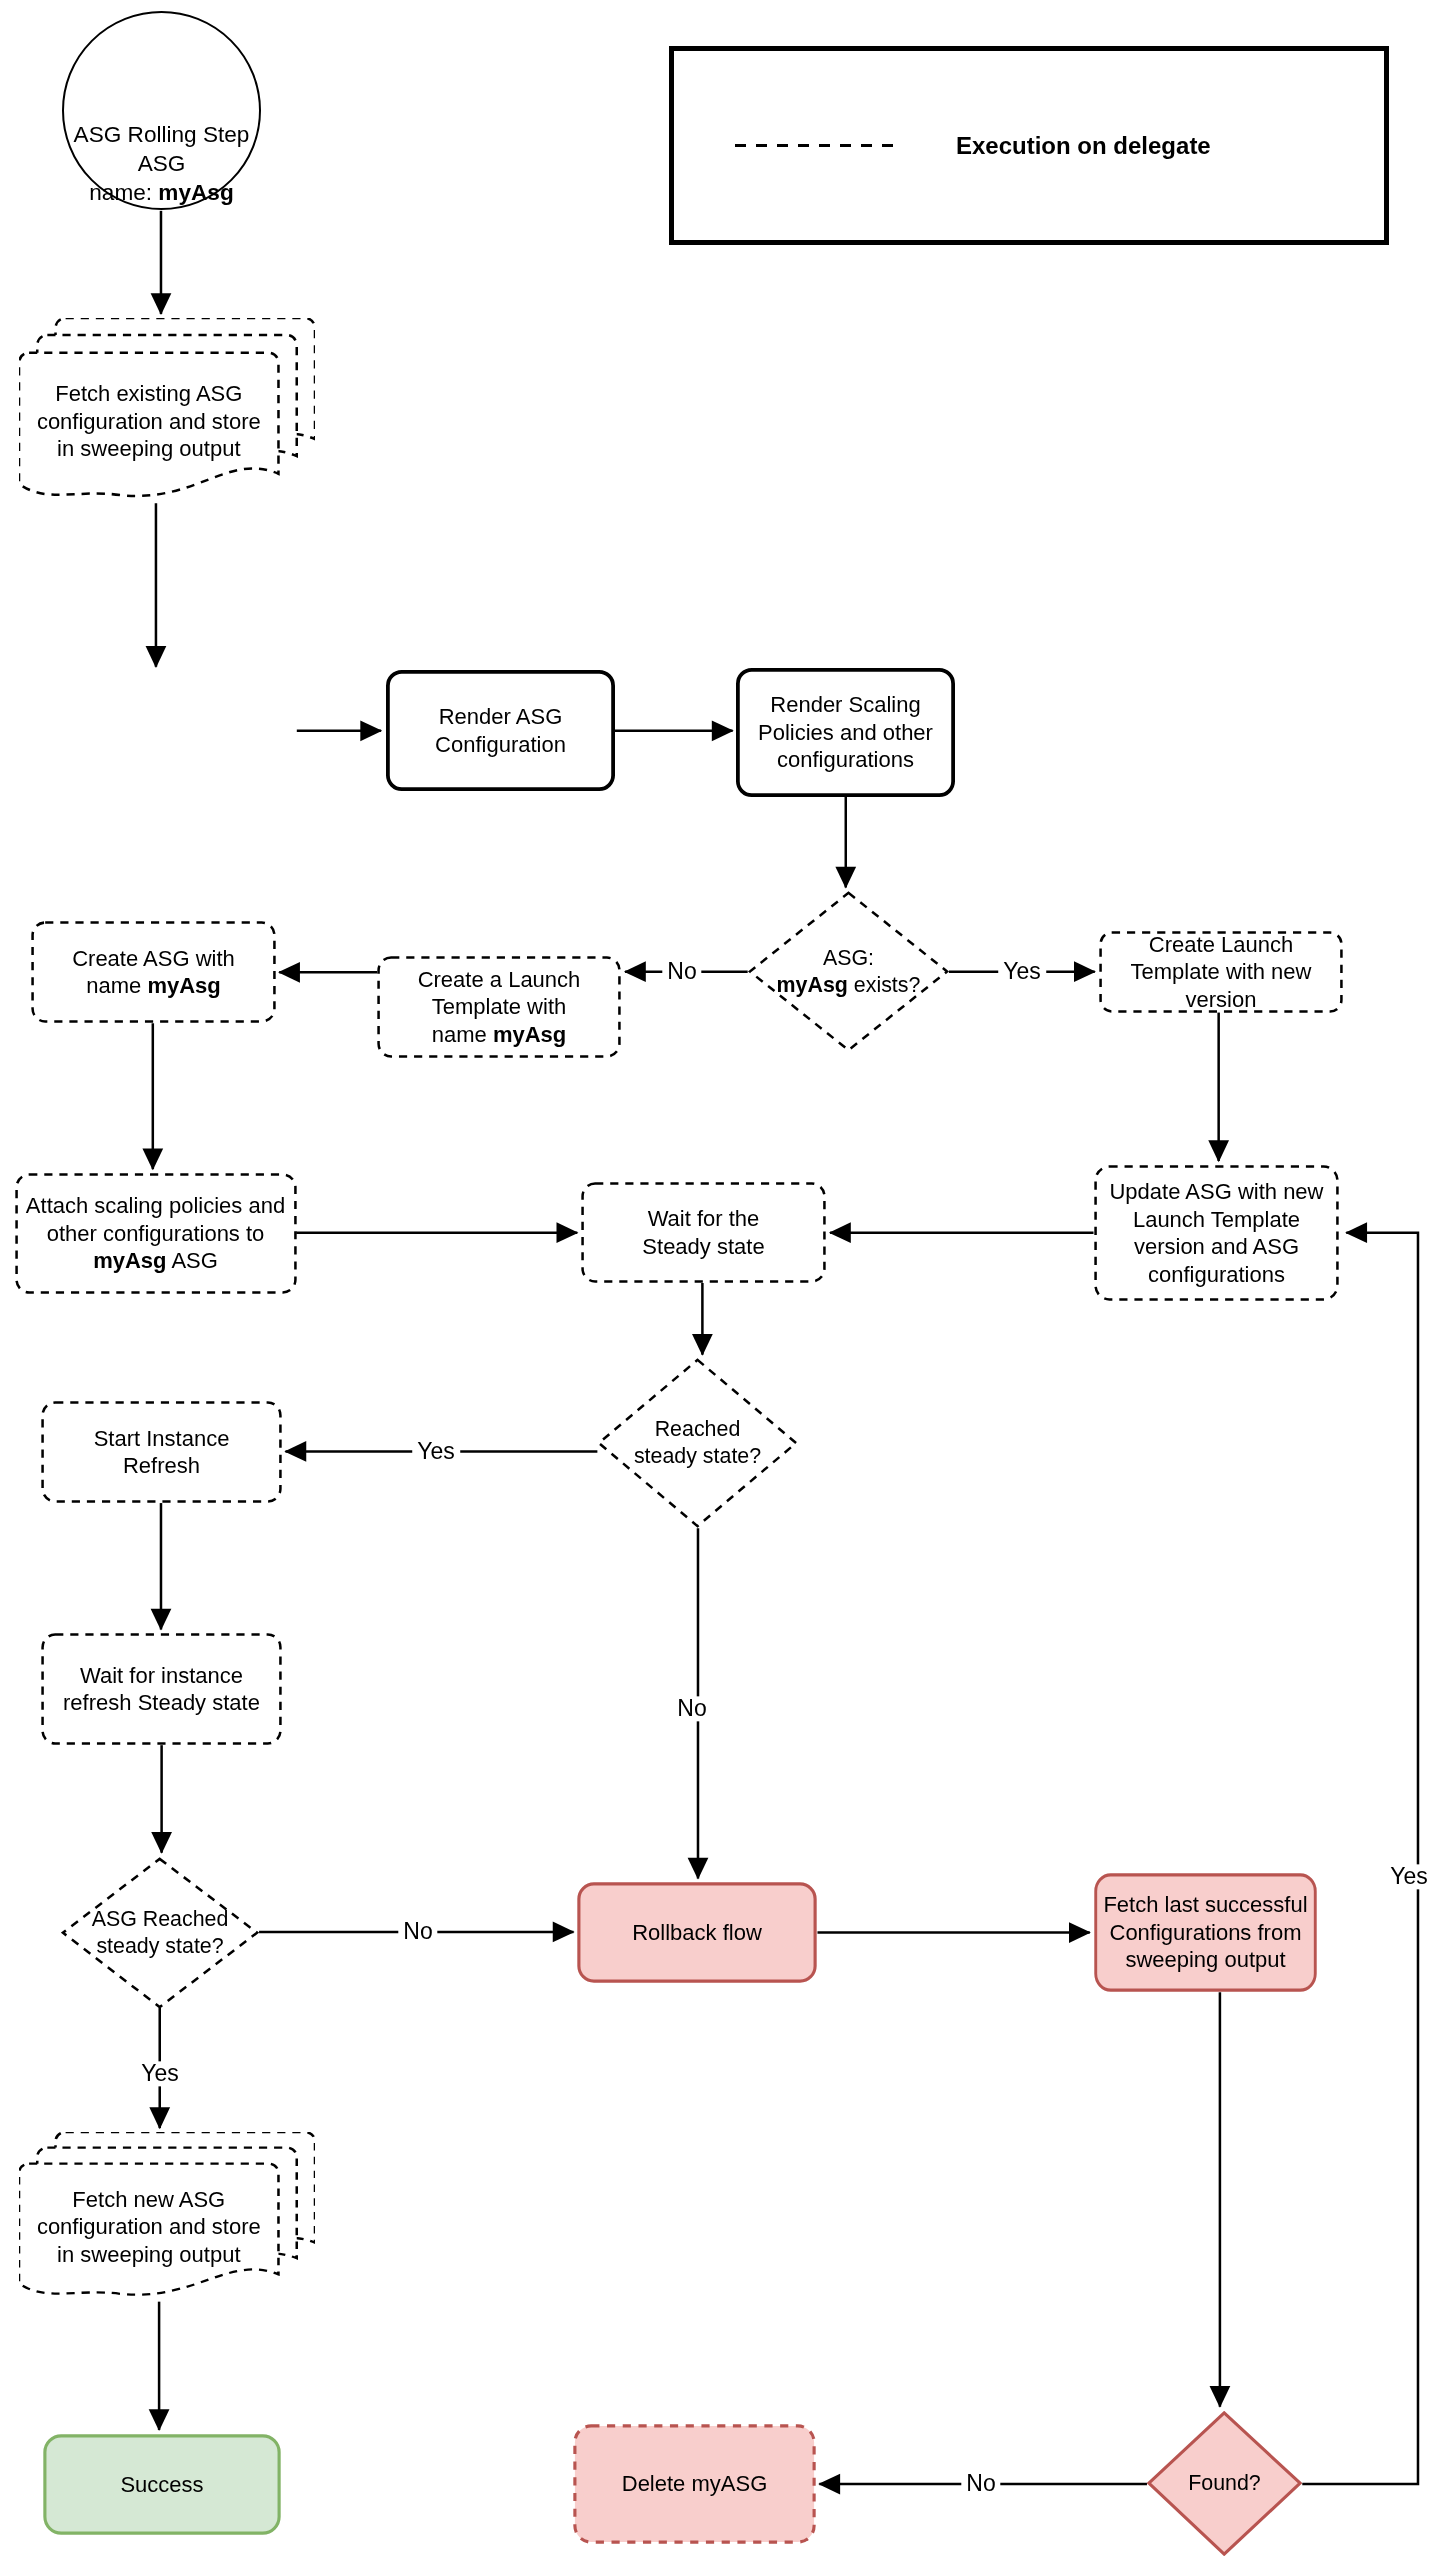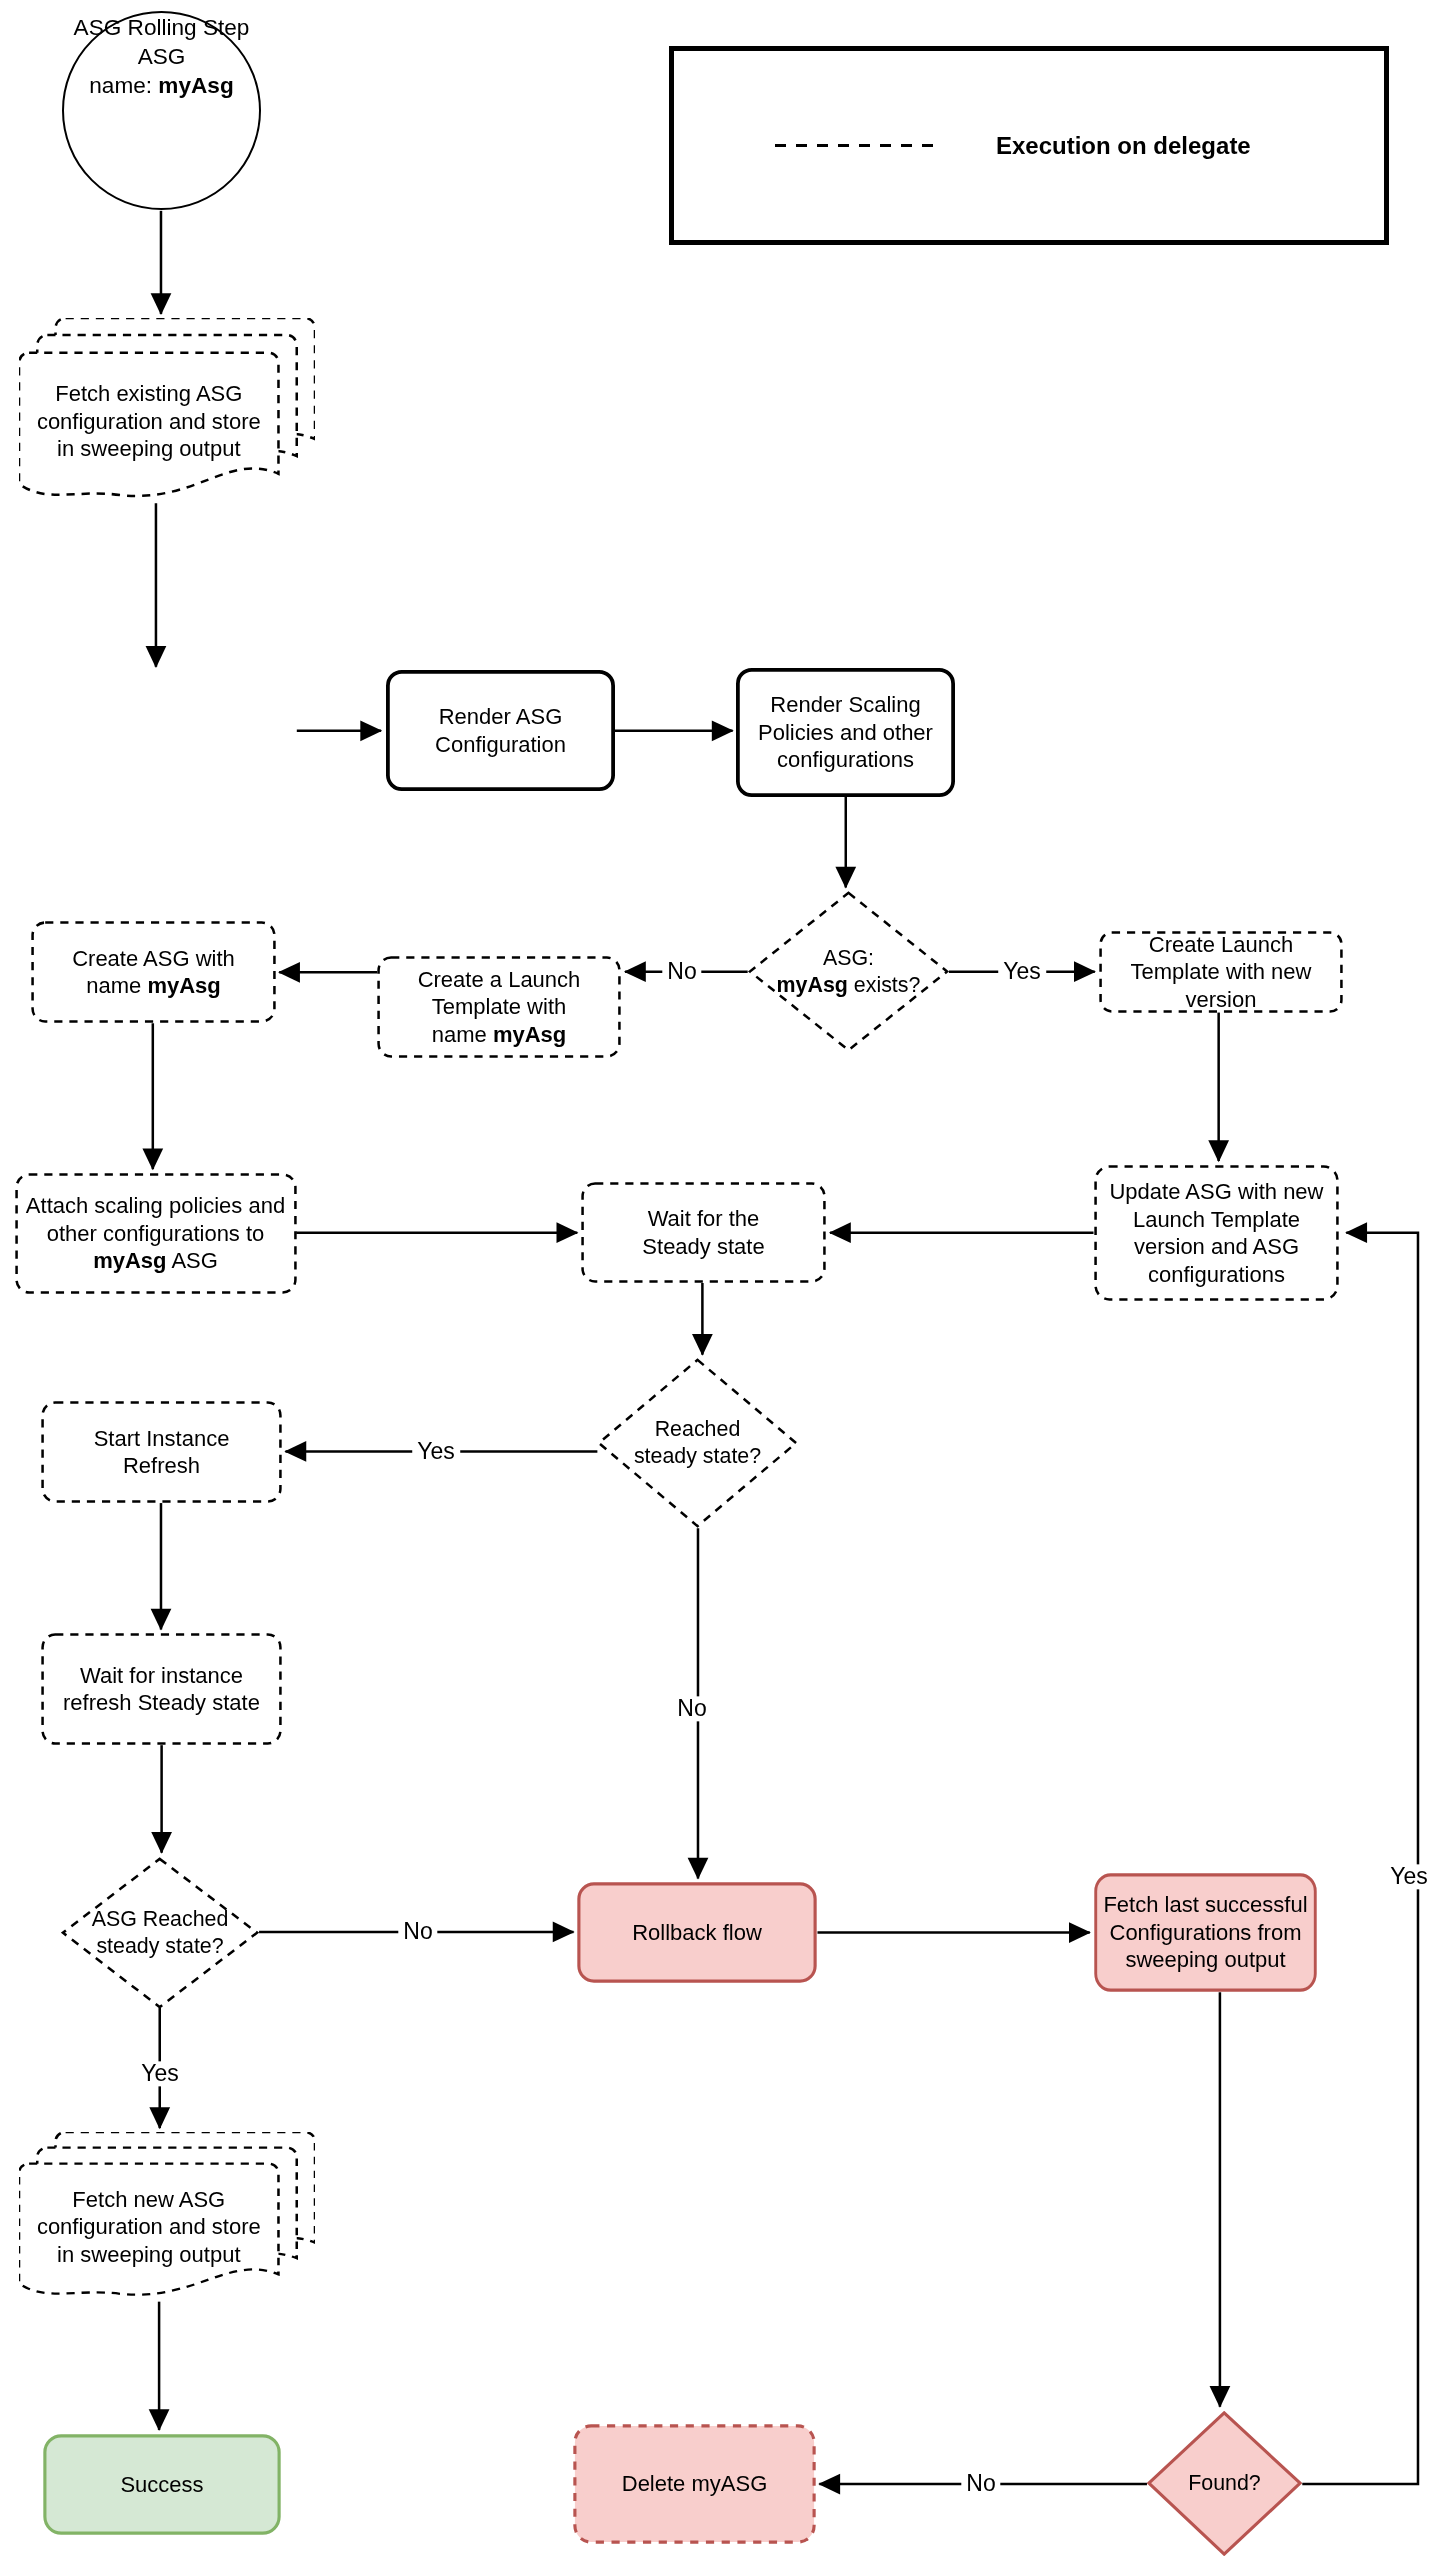--- a/index.html
+++ b/index.html
@@ -8,23 +8,23 @@
   svg.edges{position:absolute;left:0;top:0;z-index:1;}
   .edge{stroke:#000;stroke-width:4;fill:none;marker-end:url(#arw);}
   .node{position:absolute;z-index:2;}
   .node .shape{position:absolute;left:0;top:0;width:100%;height:100%;}
   .node .label{position:absolute;left:0;top:0;width:100%;height:100%;display:flex;align-items:center;justify-content:center;text-align:center;font-size:22px;line-height:1.25;padding:5px;box-sizing:border-box;z-index:2;}
   .s-dash{fill:#ffffff;stroke:#000000;stroke-width:4;stroke-dasharray:13 11;}
   .s-solid{fill:#ffffff;stroke:#000000;stroke-width:6;}
   .s-reddash{stroke-width:5;stroke-dasharray:13 12;}
   .s-redsolid{stroke-width:5;}
   .s-greensolid{stroke-width:5;}
-  .circle-node{border:2.5px solid #000;border-radius:50%;display:flex;align-items:flex-start;justify-content:center;text-align:center;font-size:22.6px;line-height:1.3;box-sizing:border-box;background:#fff;}
+  .circle-node{border:2.5px solid #000;border-radius:50%;display:flex;align-items:flex-end;justify-content:center;text-align:center;font-size:22.6px;line-height:1.3;box-sizing:border-box;background:#fff;}
   .elabel{position:absolute;z-index:3;transform:translate(-50%,-50%);background:#fff;padding:0 5px;font-size:23px;line-height:1.1;}
-  .legend{position:absolute;left:669px;top:46px;width:720px;height:199px;border:5.7px solid #000;box-sizing:border-box;z-index:2;background:#fff;display:flex;flex-direction:column;justify-content:center;gap:33px;padding-left:101px;}
+  .legend{position:absolute;left:669px;top:46px;width:720px;height:199px;border:5.7px solid #000;box-sizing:border-box;z-index:2;background:#fff;display:flex;flex-direction:column;justify-content:center;gap:33px;padding-left:61px;}
   .legend-row{display:flex;align-items:center;gap:60px;}
   .sample{width:161px;height:3.1px;}
   .sample.dashed{background:repeating-linear-gradient(90deg,#000 0 10.7px,transparent 10.7px 21px);}
   .sample.solid{background:#000;}
   .legend-text{font-size:24px;font-weight:bold;}
 </style>
 </head>
 <body>
 
 <div class="canvas">

